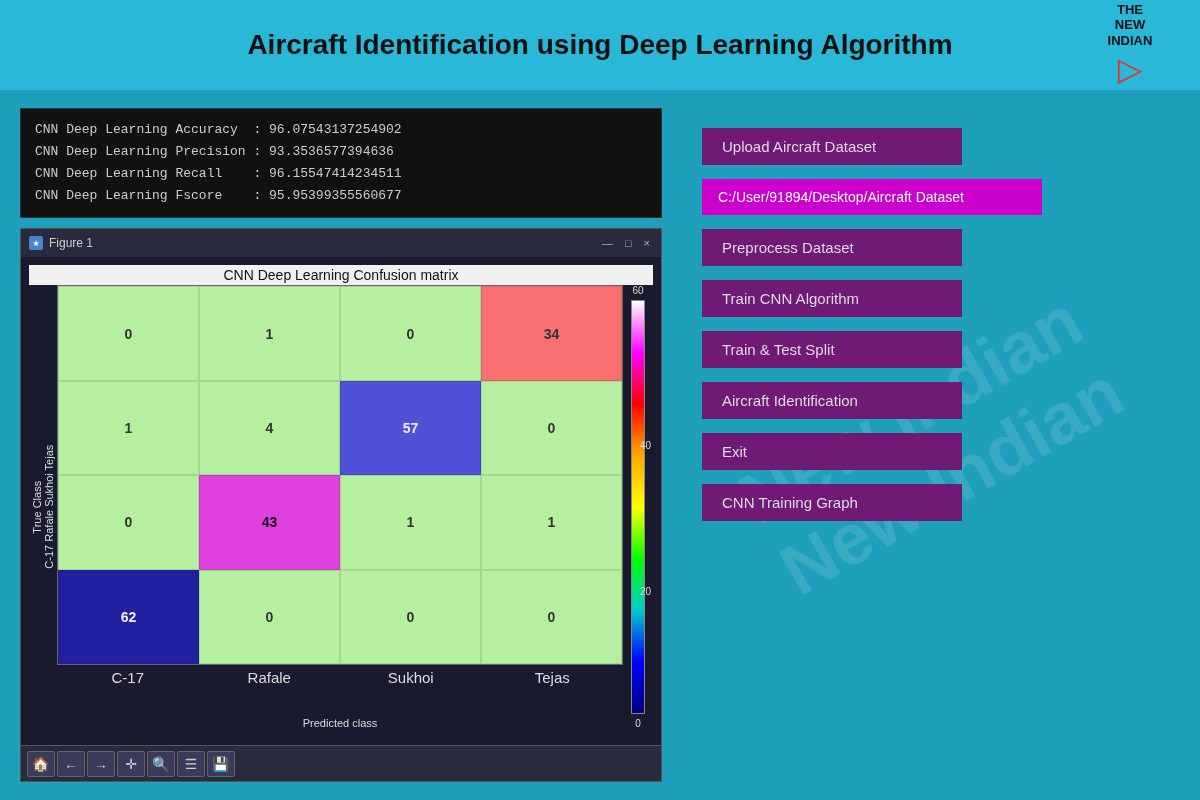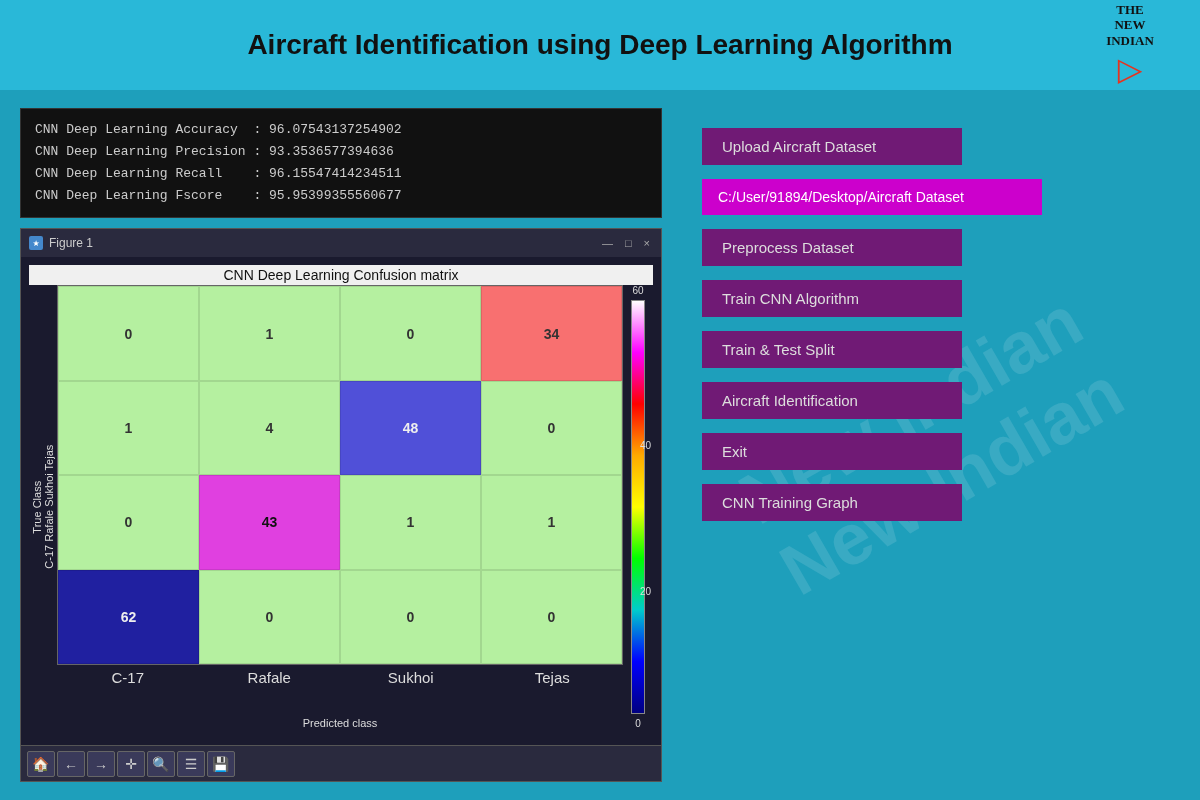--- a/index.html
+++ b/index.html
@@ -32,21 +32,20 @@
       flex-direction: column;
       align-items: center;
       min-width: 100px;
     }
     #logo-text {
       font-size: 13px;
       font-weight: bold;
       color: #111;
       line-height: 1.2;
       text-align: center;
-      font-family: Liberation Serif, serif;
     }
     #logo-play {
       color: #e63320;
       font-size: 32px;
       margin-top: 2px;
     }
 
     
     #main {
       background: #1e9fbb;
@@ -335,21 +334,21 @@
           <div id="chart-main">
             <div id="confusion-matrix-grid">
 
               <div class="matrix-cell" style="background:#b5f0a0;">0</div>
               <div class="matrix-cell" style="background:#b5f0a0;">1</div>
               <div class="matrix-cell" style="background:#b5f0a0;">0</div>
               <div class="matrix-cell" style="background:#f87070;">34</div>
 
               <div class="matrix-cell" style="background:#b5f0a0;">1</div>
               <div class="matrix-cell" style="background:#b5f0a0;">4</div>
-              <div class="matrix-cell" style="background:#5050d8; color:#eee;">48</div>
+              <div class="matrix-cell" style="background:#5050d8; color:#eee;">57</div>
               <div class="matrix-cell" style="background:#b5f0a0;">0</div>
 
               <div class="matrix-cell" style="background:#b5f0a0;">0</div>
               <div class="matrix-cell" style="background:#e040e0; color:#111;">43</div>
               <div class="matrix-cell" style="background:#b5f0a0;">1</div>
               <div class="matrix-cell" style="background:#b5f0a0;">1</div>
 
               <div class="matrix-cell" style="background:#2020a0; color:#eee;">62</div>
               <div class="matrix-cell" style="background:#b5f0a0;">0</div>
               <div class="matrix-cell" style="background:#b5f0a0;">0</div>

